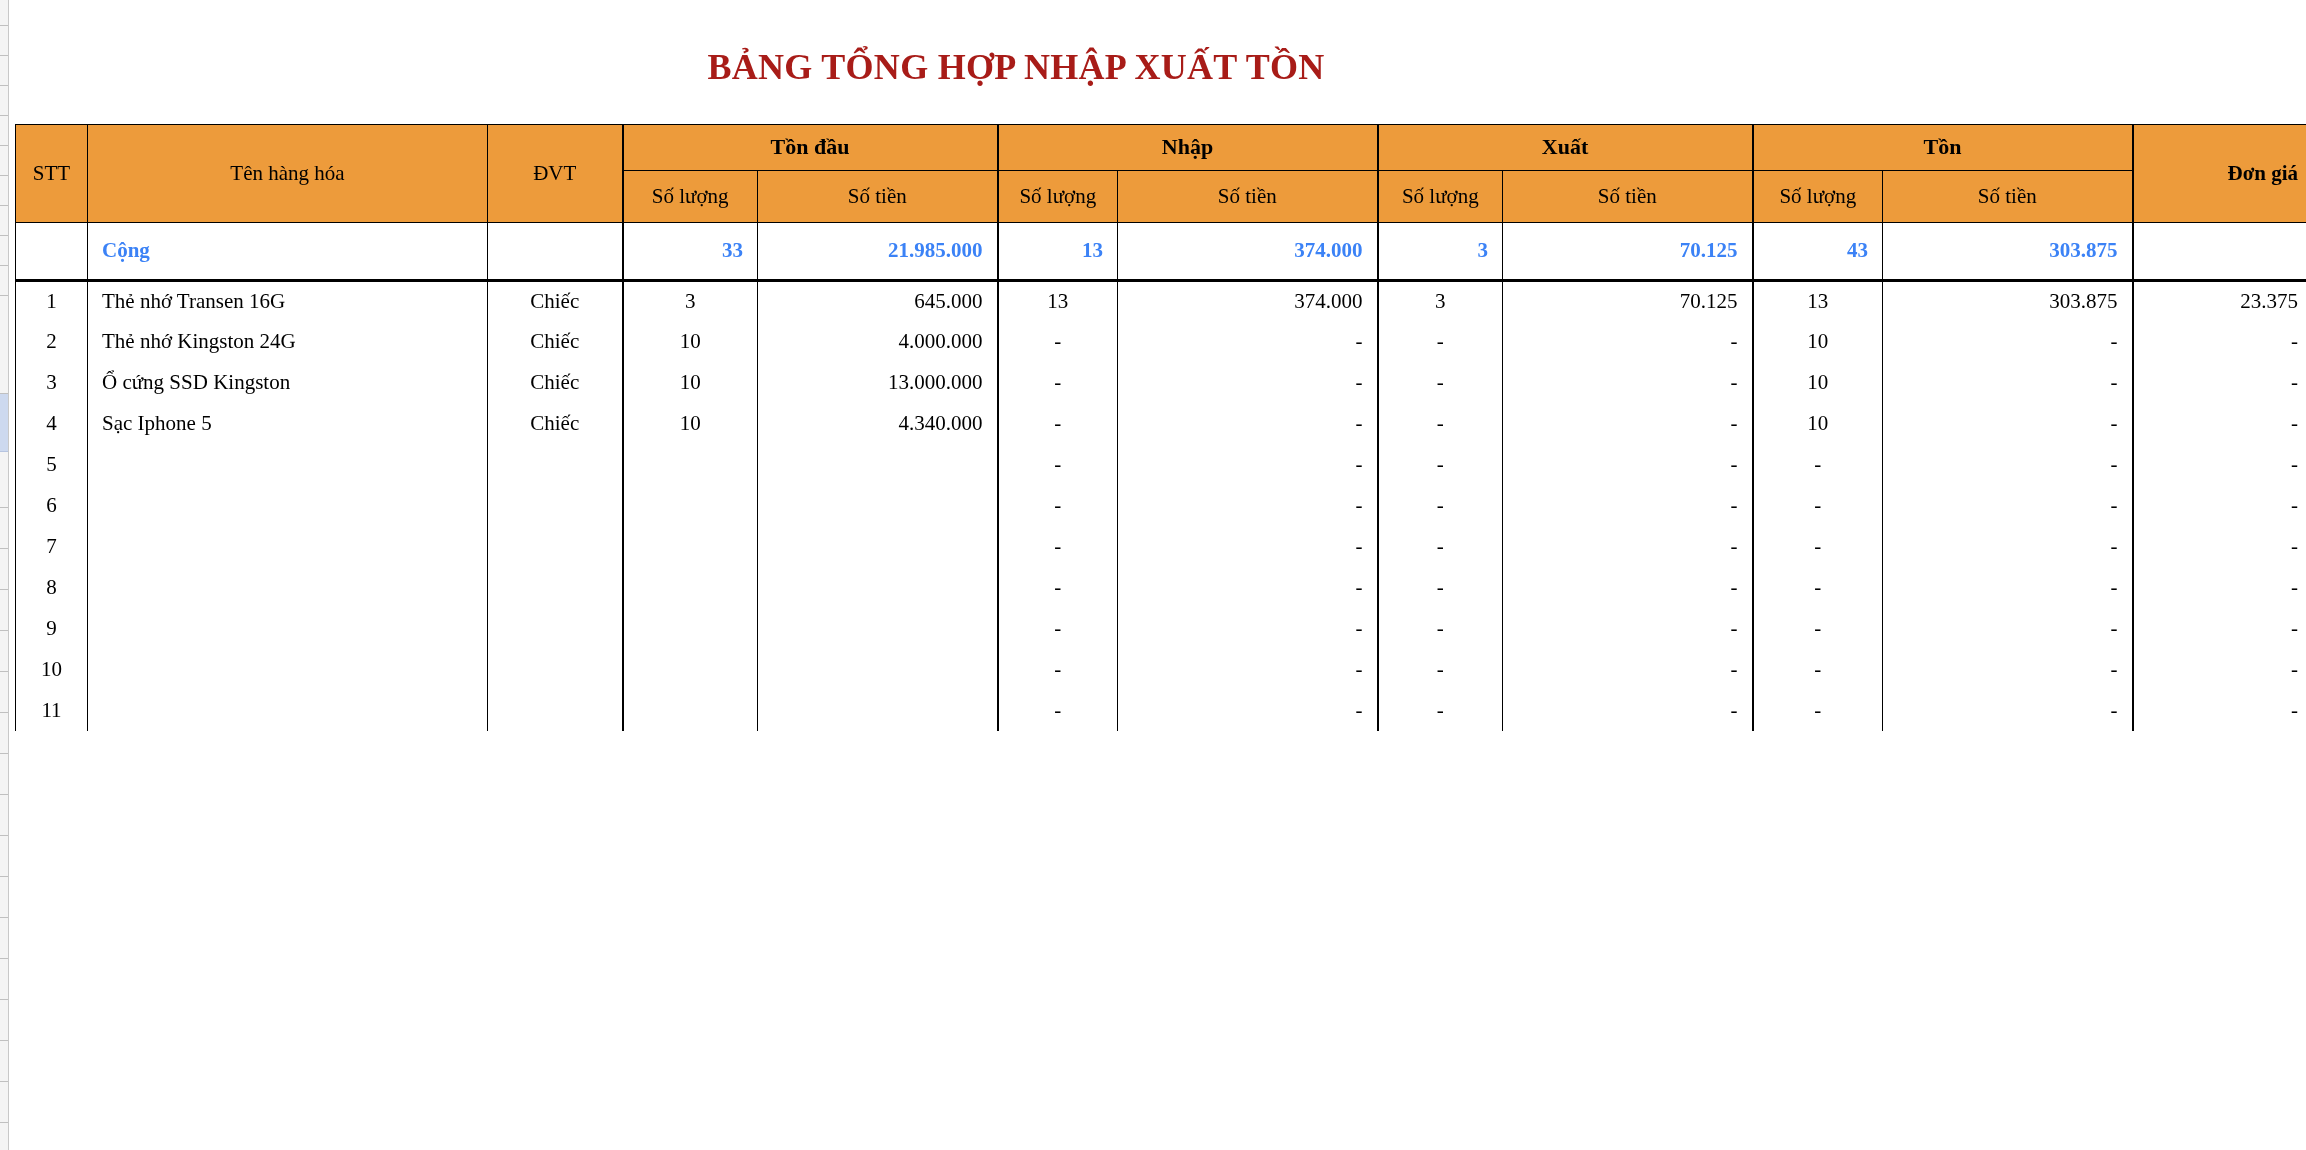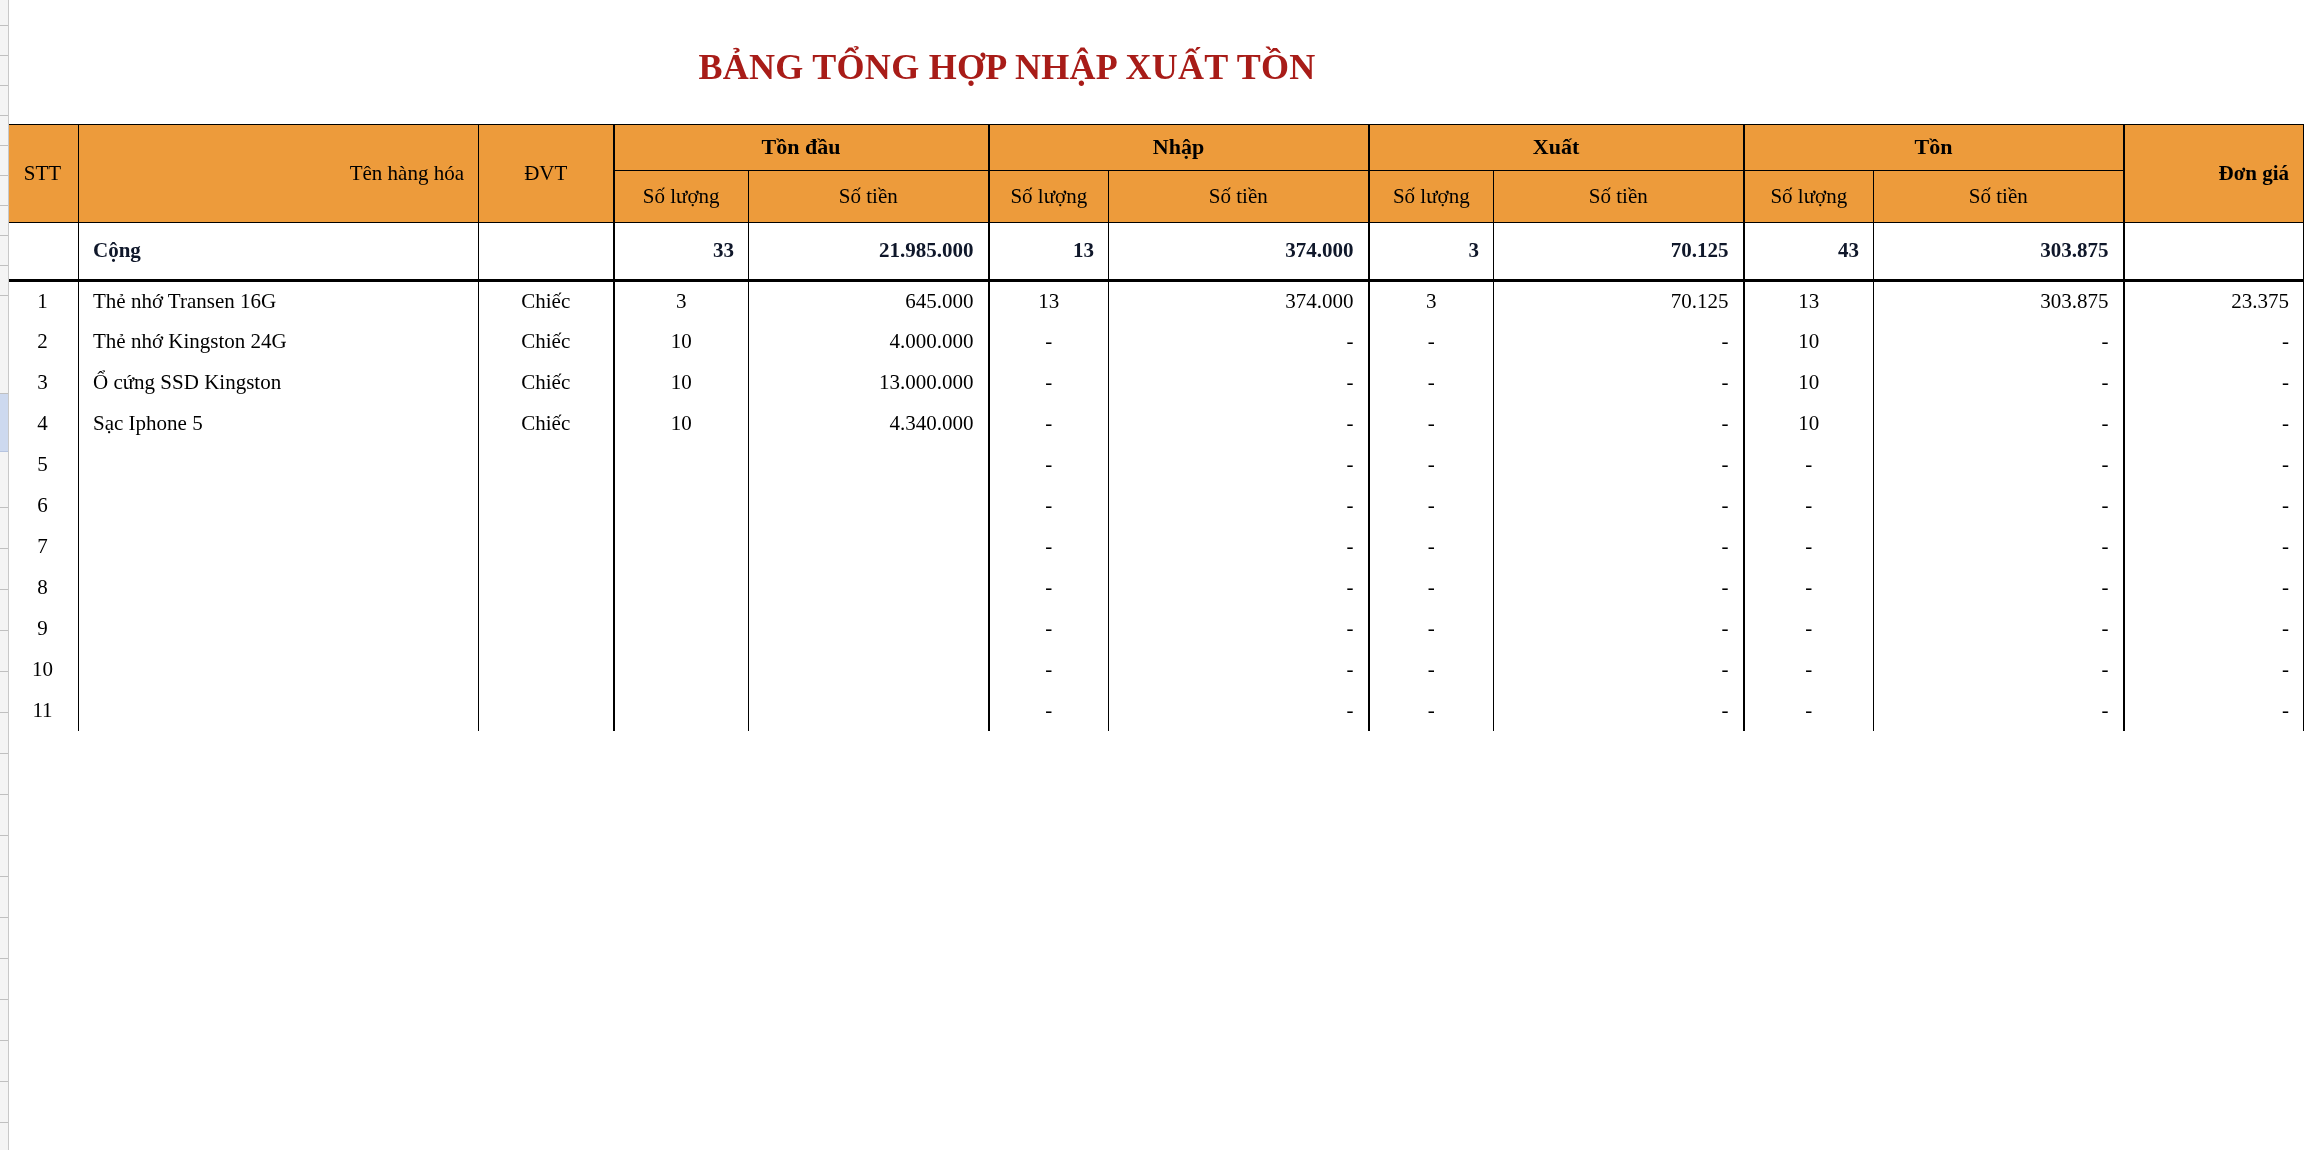--- a/index.html
+++ b/index.html
@@ -34,21 +34,21 @@
     background: #f4f4f4;
   }
   .gutter-cell.sel {
     background: #cdd9ef;
     border-bottom: 1px solid #b6c4e0;
   }
 
   
   #sheet {
     position: absolute;
-    left: 6px;
+    left: 15px;
     top: 0;
     width: 2122px;
     height: 1150px;
     background: #ffffff;
   }
 
   .title-block {
     text-align: center;
     padding-top: 48px;
   }
@@ -100,28 +100,28 @@
     height: 46px;
   }
   thead th.sub {
     height: 52px;
     font-size: 21px;
   }
   thead th.tall {
     height: 98px;
   }
   thead th.stt-h   { text-align: center; }
-  thead th.name-h  { text-align: right; }
+  thead th.name-h  { text-align: center; }
   thead th.unit-h  { text-align: center; }
   thead th.price-h { font-weight: bold; text-align: right; }
 
   
   tr.totals td {
     height: 58px;
-    color: #0f172a;
+    color: #3b82f6;
     font-weight: bold;
     vertical-align: middle;
     border-bottom: 3px solid #000000;
   }
   tr.totals td.lbl { text-align: left; }
   tr.totals td.num { text-align: right; }
 
   
   tr.data td {
     height: 41px;

